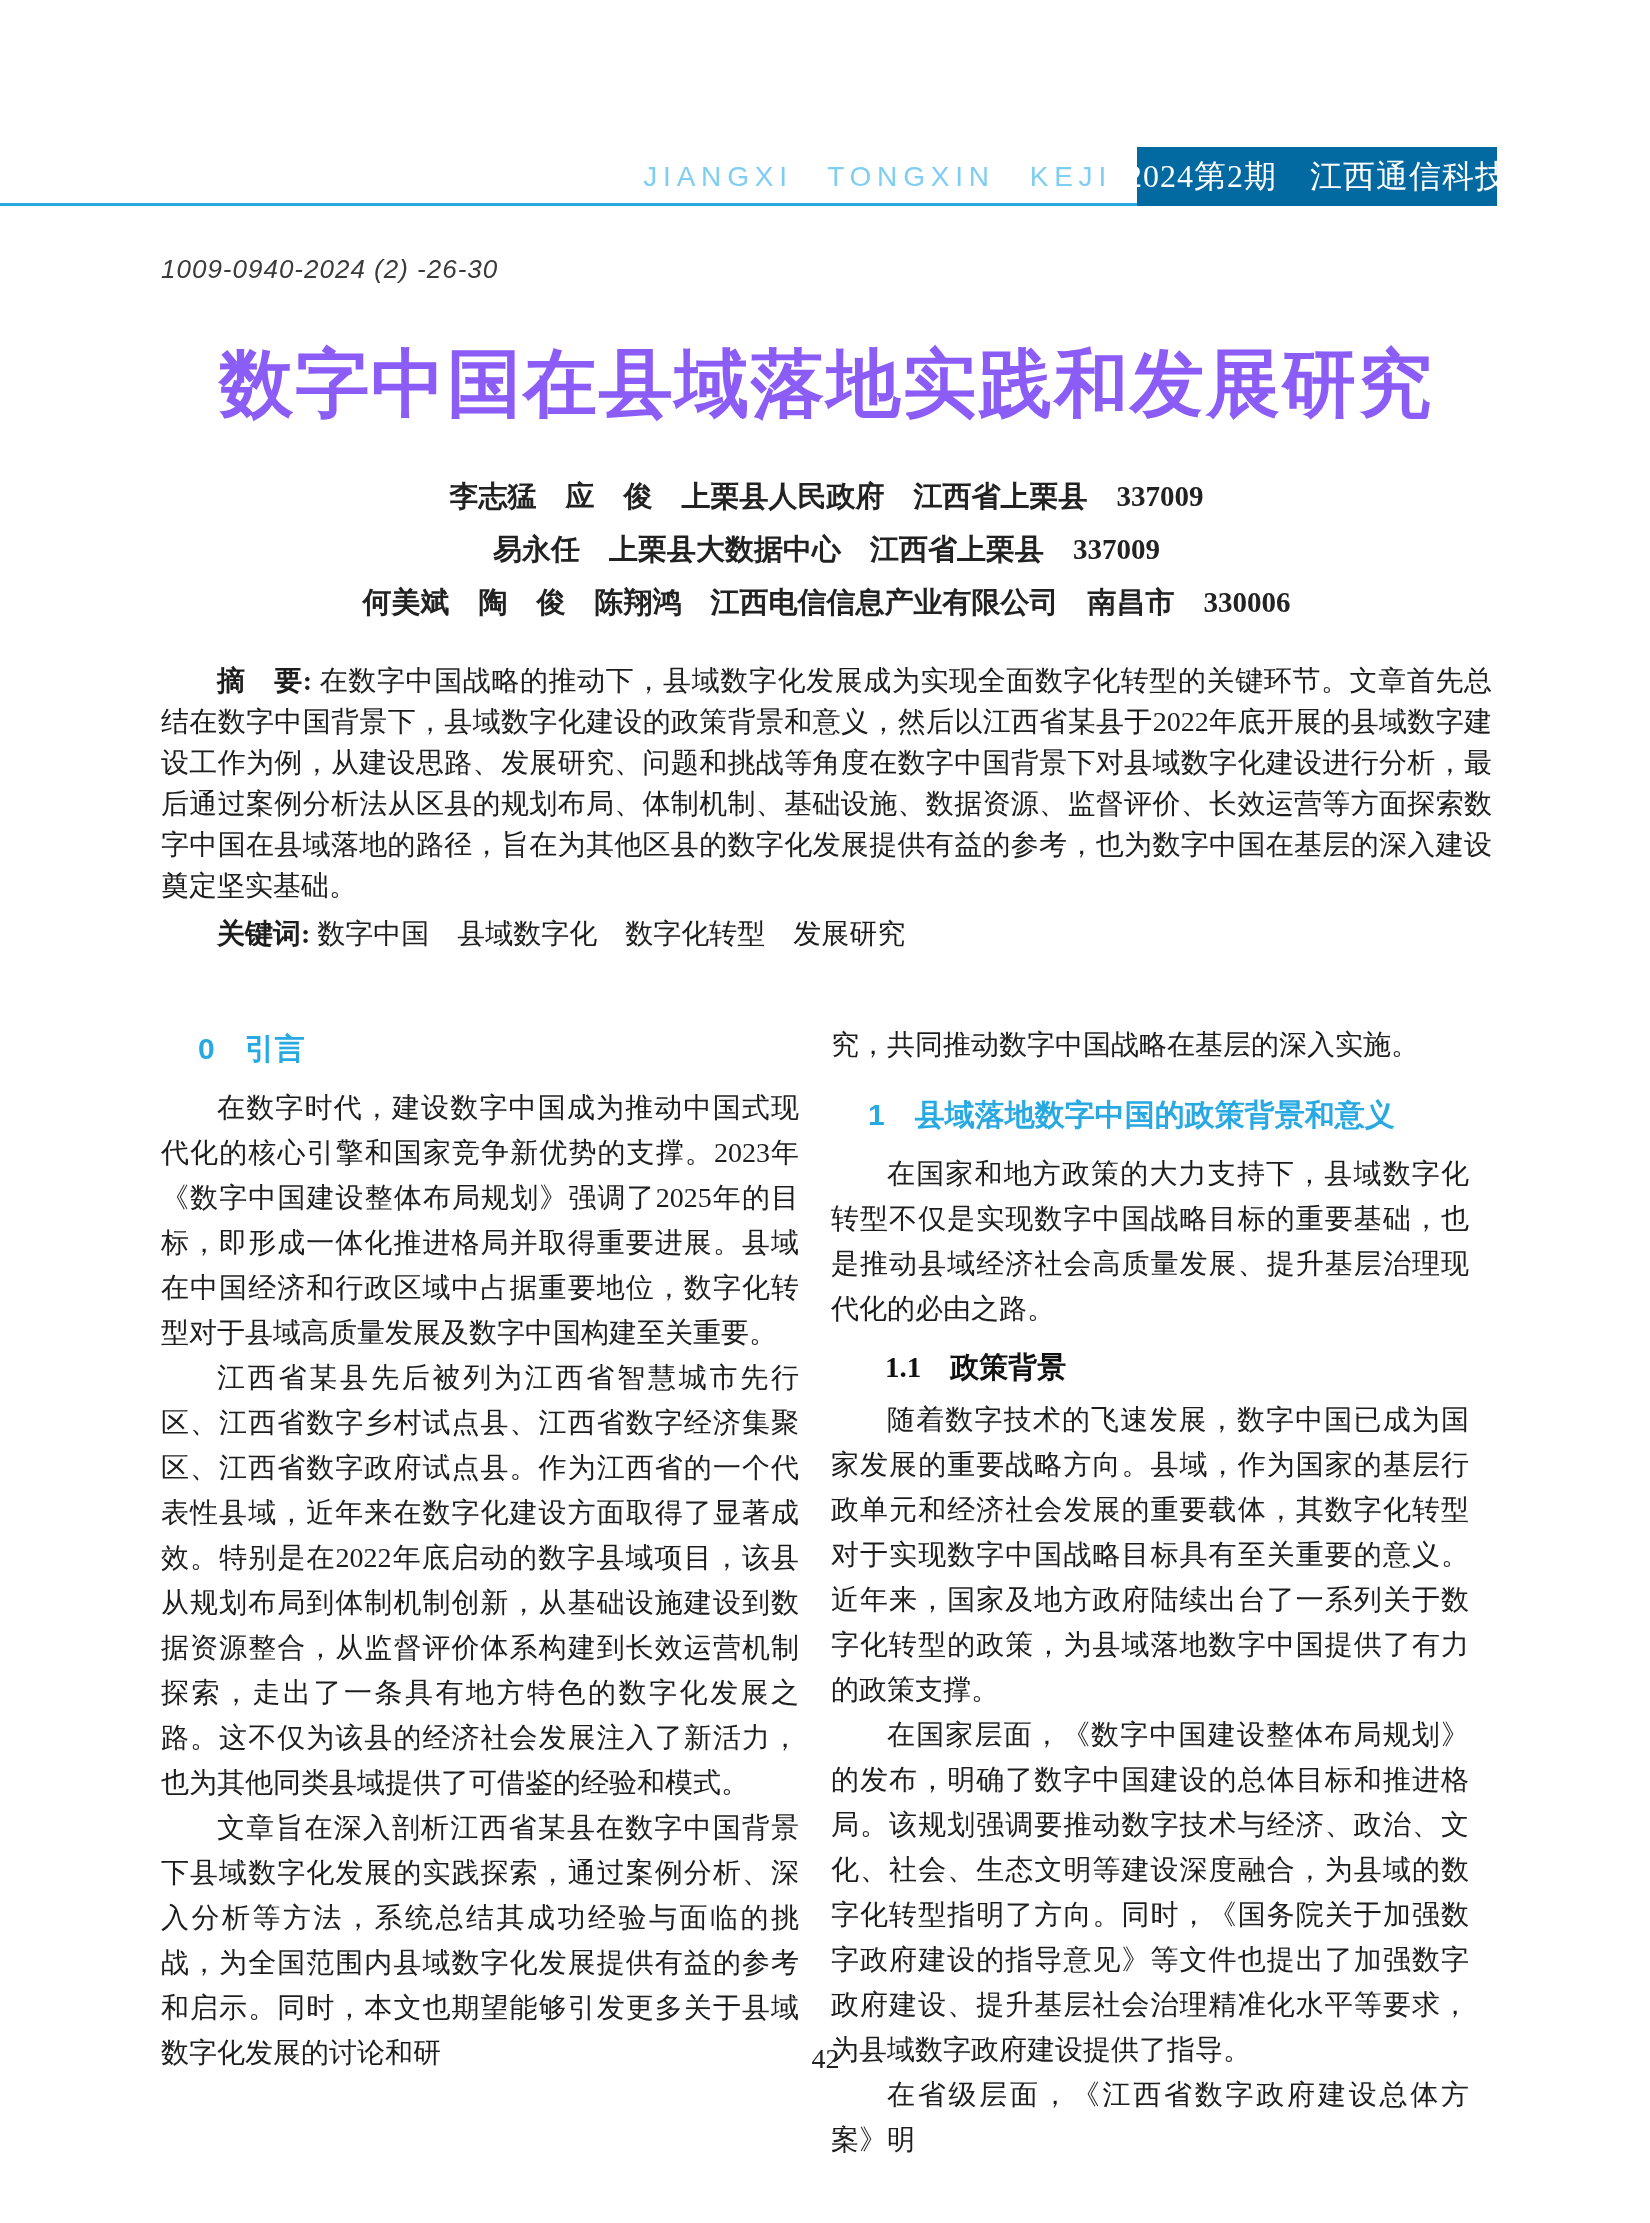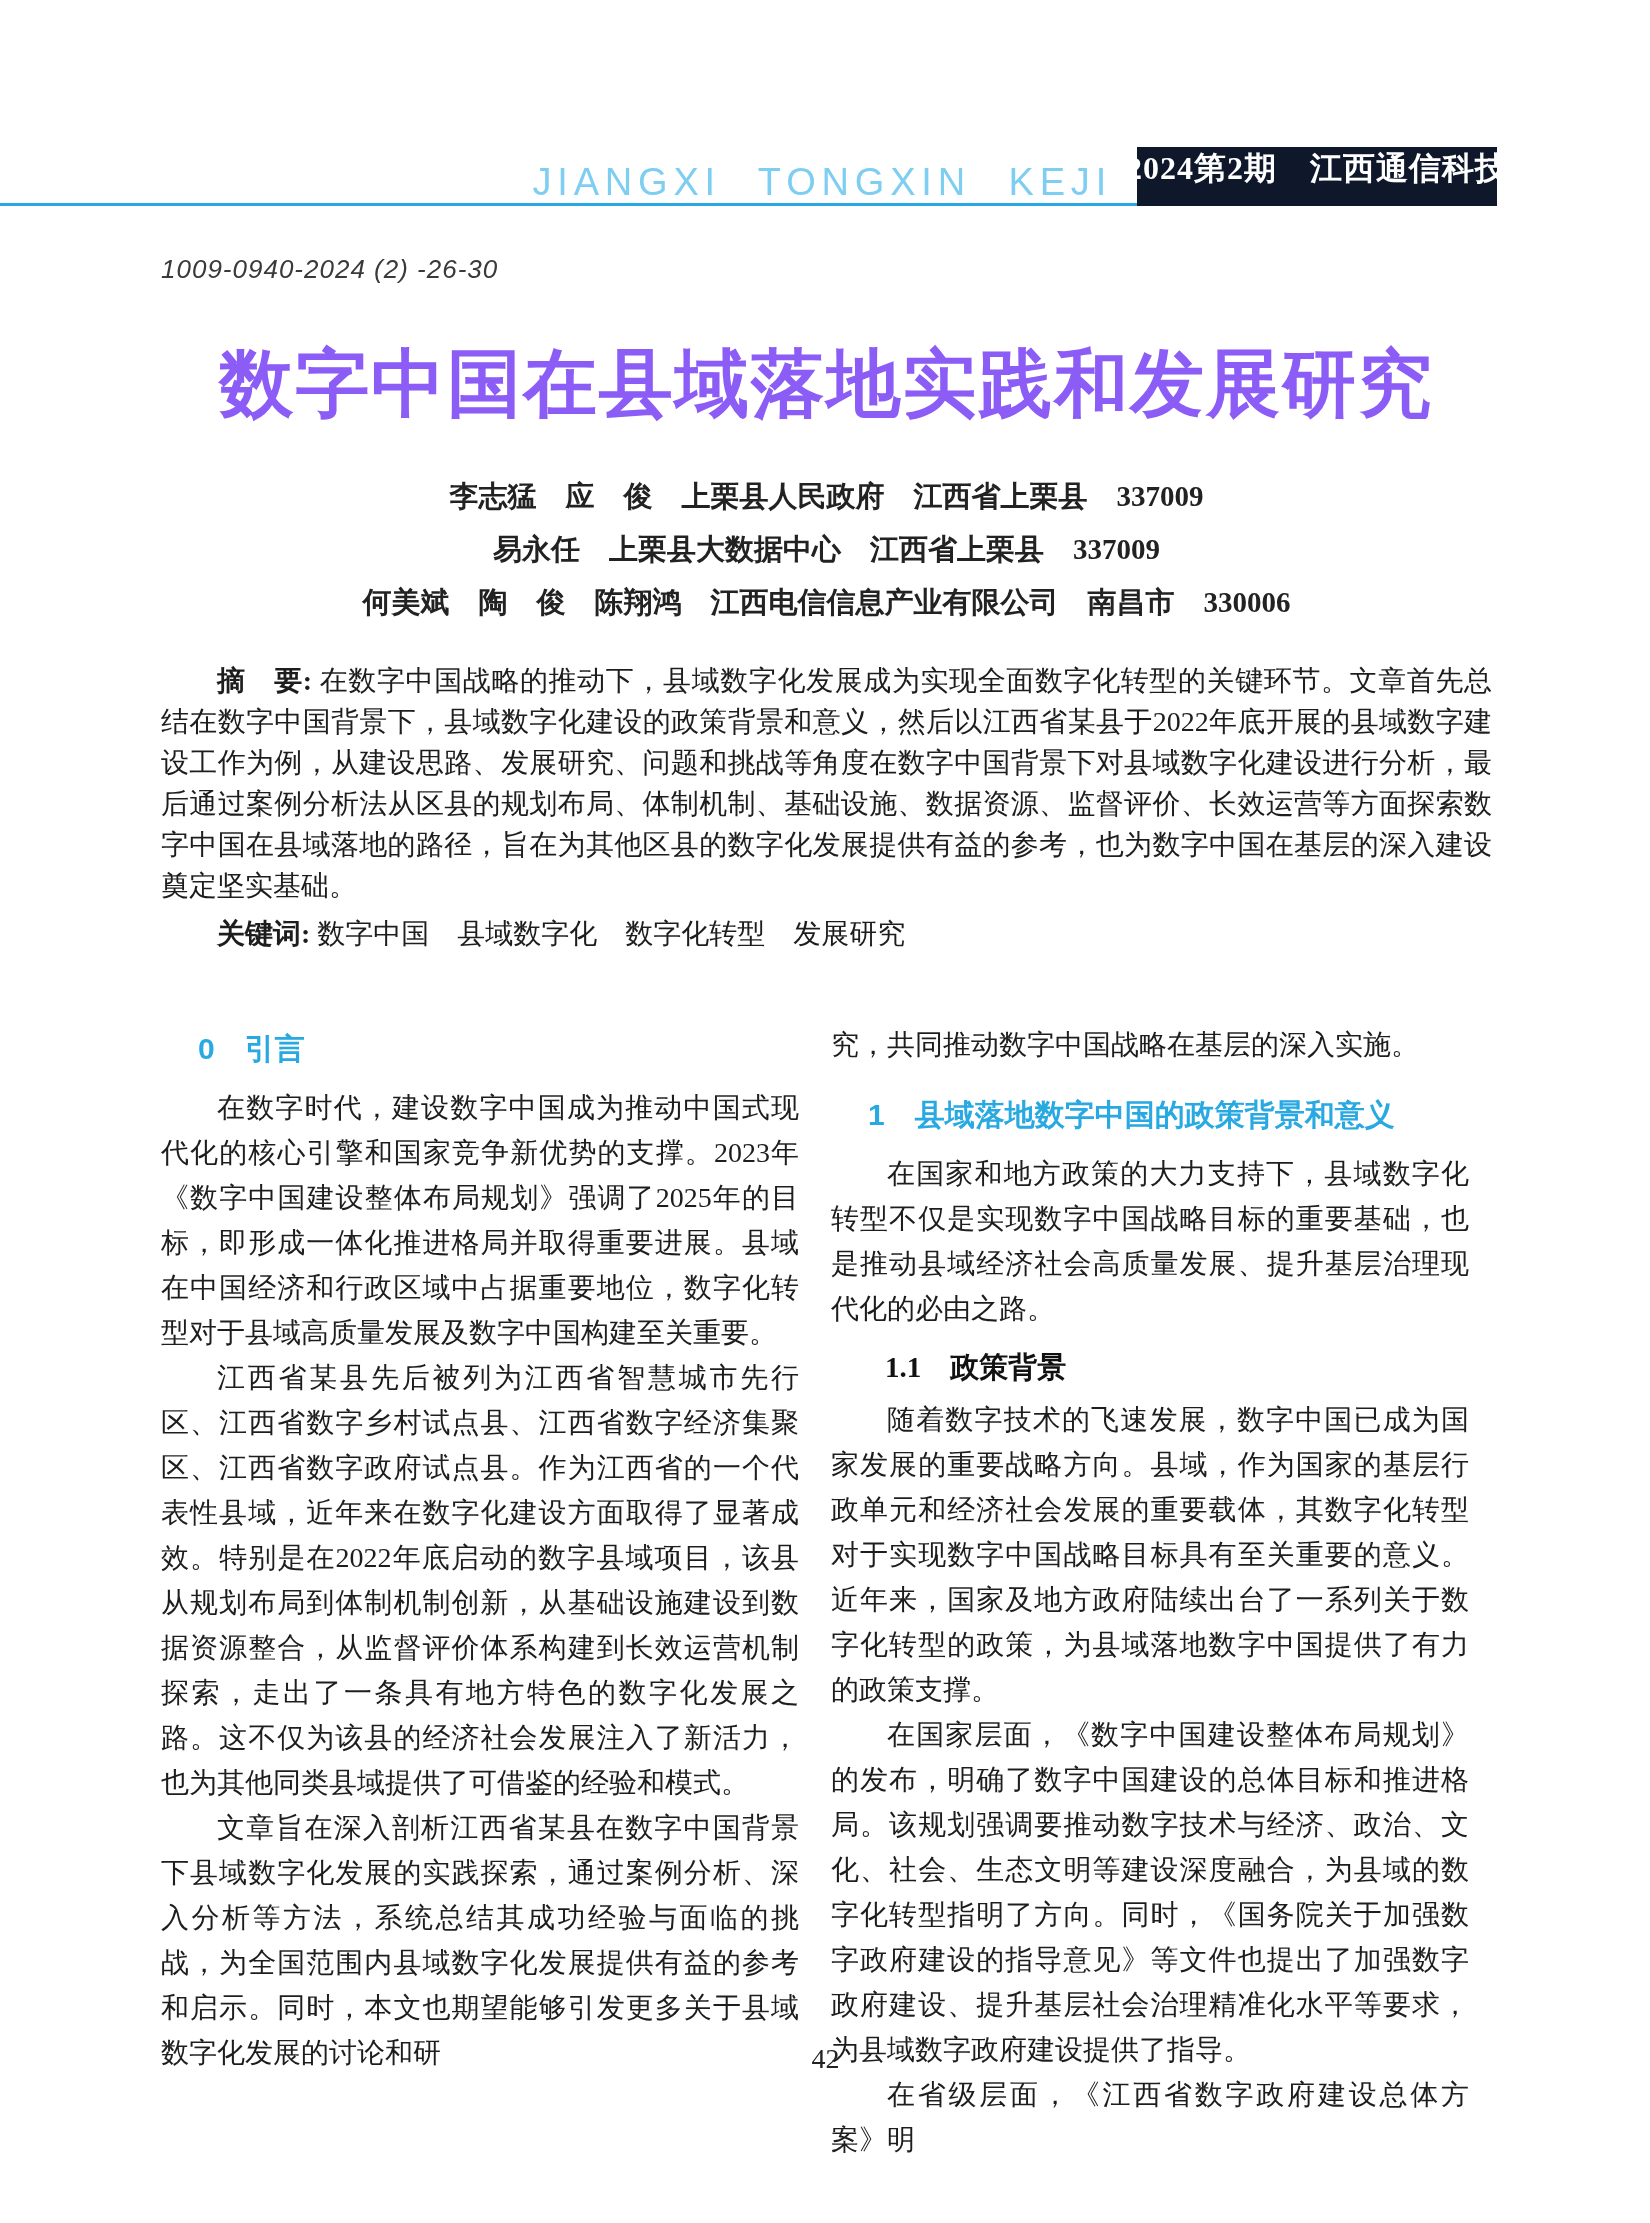--- a/index.html
+++ b/index.html
@@ -6,29 +6,29 @@
   .page {
     position:relative; width:1651px; height:2223px; margin:0 auto;
     background:#ffffff; overflow:hidden;
     font-family:"Liberation Serif","DejaVu Serif",serif;
     color:#1d1d1d;
   }
   
   .journal-en {
     position:absolute; top:161px; right:539px;
     font-family:"Liberation Sans","DejaVu Sans",sans-serif;
-    font-size:38px; font-weight:500; color:#7ecef2;
+    font-size:28px; font-weight:500; color:#7ecef2;
     letter-spacing:5.8px; word-spacing:21.3px; white-space:nowrap;
   }
   .issue-badge {
     position:absolute; top:147px; left:1137px; width:360px; height:59px;
-    background:#0f172a; color:#ffffff;
-    display:flex; align-items:flex-start; justify-content:center;
+    background:#0369a1; color:#ffffff;
+    display:flex; align-items:center; justify-content:center;
     font-family:"Liberation Serif","DejaVu Serif",serif;
-    font-weight:bold; font-size:32px; letter-spacing:1px; white-space:nowrap;
+    font-weight:normal; font-size:32px; letter-spacing:1px; white-space:nowrap;
   }
   .masthead-rule {
     position:absolute; top:203px; left:0; width:1137px; height:2.9px;
     background:#29a9e2;
   }
   
   .article-id {
     position:absolute; top:254px; left:161px;
     font-family:"Liberation Sans","DejaVu Sans",sans-serif;
     font-size:26px; color:#3a3a3a; letter-spacing:1px;font-style:italic;

